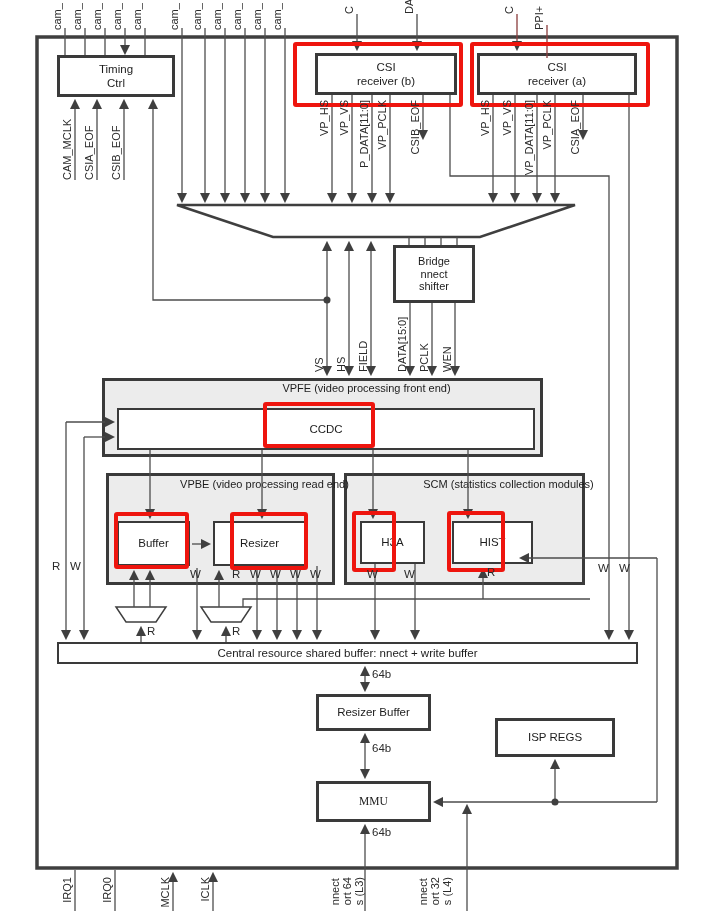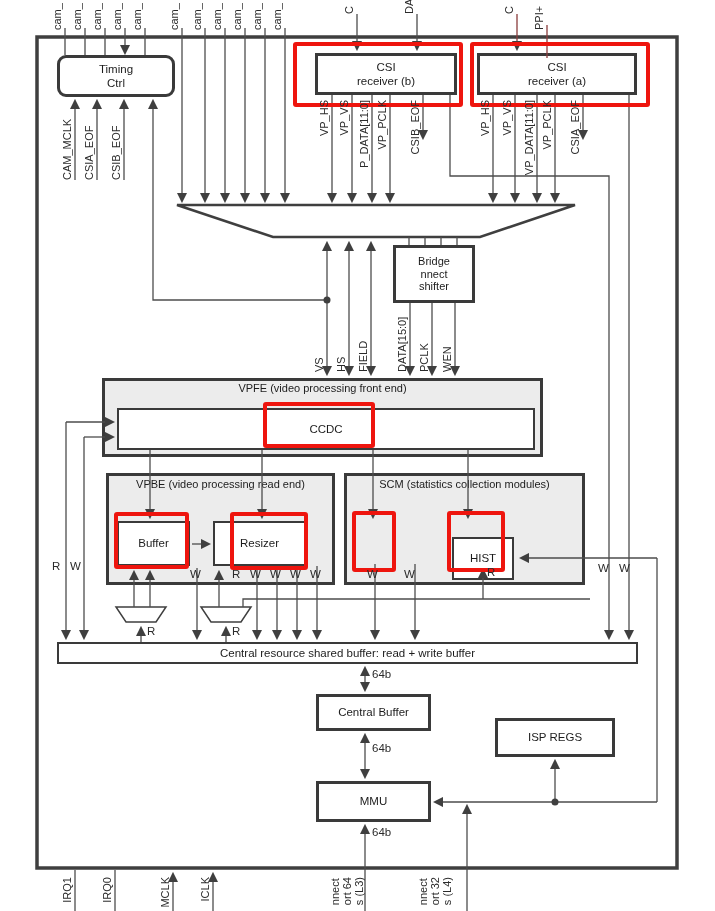--- a/index.html
+++ b/index.html
@@ -3,57 +3,58 @@
 <meta charset="utf-8">
 <style>
   html,body{margin:0;padding:0;background:#fff;}
   #stage{position:relative;width:715px;height:911px;overflow:hidden;background:#fff;
          font-family:"Liberation Sans",sans-serif;color:#2b2b2b;}
   .blk{position:absolute;box-sizing:border-box;border:3px solid #3a3a3a;background:#fff;
        display:flex;align-items:center;justify-content:center;text-align:center;
        font-size:11.5px;line-height:1.25;white-space:pre-line;color:#1c1c1c;}
   .b2{border-width:2px;}
   .ctn{position:absolute;box-sizing:border-box;border:3px solid #3a3a3a;background:#ececec;}
-  .ttl{position:absolute;text-align:center;font-size:11px;color:#1c1c1c;}
+  .ttl{position:absolute;text-align:center;font-size:11px;color:#1c1c1c;padding-left:44px;}
   .hl{position:absolute;box-sizing:border-box;border:4px solid #ee150e;border-radius:3px;pointer-events:none;}
   .vu,.vd{position:absolute;white-space:pre;font-size:11px;line-height:12px;color:#2b2b2b;}
   .vu{transform:rotate(-90deg);transform-origin:0 0;}               
   .vd{transform:rotate(-90deg) translateX(-100%);transform-origin:0 0;} 
   .lt{position:absolute;font-size:11.5px;color:#2b2b2b;}
   svg{position:absolute;left:0;top:0;}
 </style>
 </head>
 <body>
 
 <div id="stage">
 
   <div class="ctn" style="left:102px;top:378px;width:441px;height:79px;"></div>
   <div class="ctn" style="left:106px;top:473px;width:229px;height:112px;"></div>
   <div class="ctn" style="left:344px;top:473px;width:241px;height:112px;"></div>
   <div class="ttl" style="left:102px;top:382px;width:441px;">VPFE (video processing front end)</div>
   <div class="ttl" style="left:106px;top:478px;width:229px;">VPBE (video processing read end)</div>
   <div class="ttl" style="left:344px;top:478px;width:241px;">SCM (statistics collection modules)</div>
 
-  <div class="blk" style="left:57px;top:55px;width:118px;height:42px;border-radius:9px;">Timing
+  <div class="blk" style="left:57px;top:55px;width:118px;height:42px;">Timing
 Ctrl</div>
   <div class="blk" style="left:315px;top:53px;width:142px;height:42px;">CSI
 receiver (b)</div>
   <div class="blk" style="left:477px;top:53px;width:160px;height:42px;">CSI
 receiver (a)</div>
   <div class="blk" style="left:393px;top:245px;width:82px;height:58px;font-size:11px;line-height:1.15;">Bridge
 nnect
 shifter</div>
   <div class="blk b2" style="left:117px;top:408px;width:418px;height:42px;text-align:center;">CCDC</div>
   <div class="blk b2" style="left:117px;top:521px;width:73px;height:45px;">Buffer</div>
   <div class="blk b2" style="left:213px;top:521px;width:93px;height:45px;">Resizer</div>
-  <div class="blk b2" style="left:452px;top:521px;width:62px;height:43px;margin-top:16px;">HIST</div>
-  <div class="blk b2" style="left:57px;top:642px;width:581px;height:22px;">Central resource shared buffer: read + write buffer</div>
-  <div class="blk" style="left:316px;top:694px;width:115px;height:37px;">Central Buffer</div>
+  <div class="blk b2" style="left:360px;top:521px;width:65px;height:43px;">H3A</div>
+  <div class="blk b2" style="left:452px;top:521px;width:81px;height:43px;">HIST</div>
+  <div class="blk b2" style="left:57px;top:642px;width:581px;height:22px;">Central resource shared buffer: nnect + write buffer</div>
+  <div class="blk" style="left:316px;top:694px;width:115px;height:37px;">Resizer Buffer</div>
   <div class="blk" style="left:495px;top:718px;width:120px;height:39px;">ISP REGS</div>
-  <div class="blk" style="left:316px;top:781px;width:115px;height:41px;">MMU</div>
+  <div class="blk" style="left:316px;top:781px;width:115px;height:41px;font-family:Liberation Serif, serif;">MMU</div>
 
   <svg width="715" height="911" viewBox="0 0 715 911">
     <defs>
       <marker id="ah" viewBox="0 0 10 10" refX="8" refY="5" markerWidth="8" markerHeight="8" orient="auto-start-reverse">
         <path d="M0,0 L10,5 L0,10 z" fill="#3f3f3f"></path>
       </marker>
     </defs>
 
     <rect x="37" y="37" width="640" height="831" fill="none" stroke="#3f3f3f" stroke-width="3.5"></rect>
 

